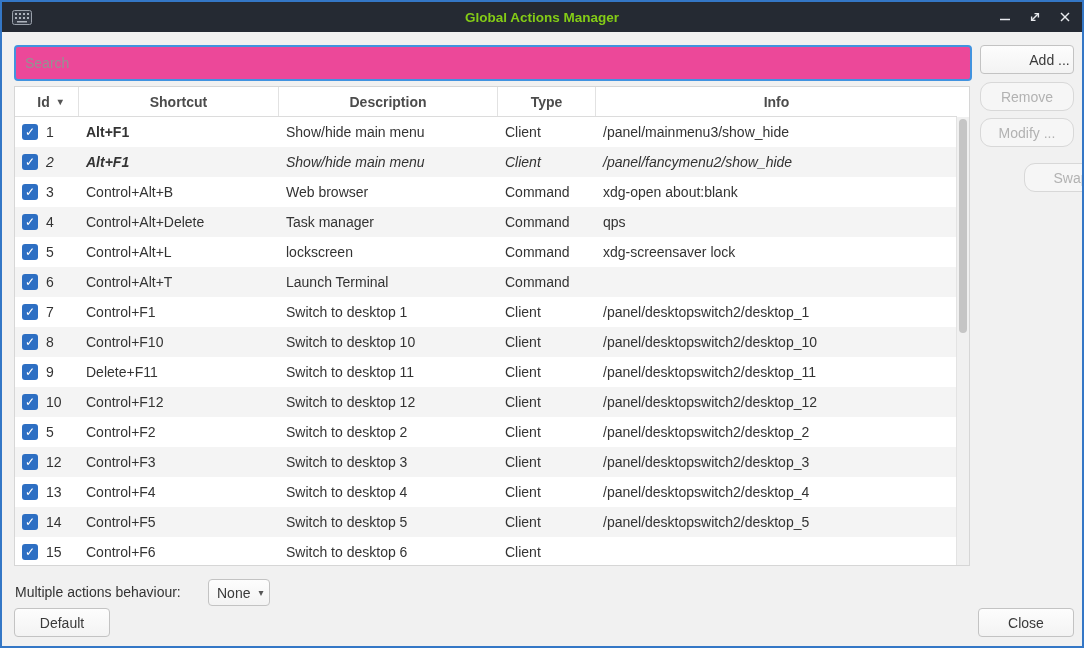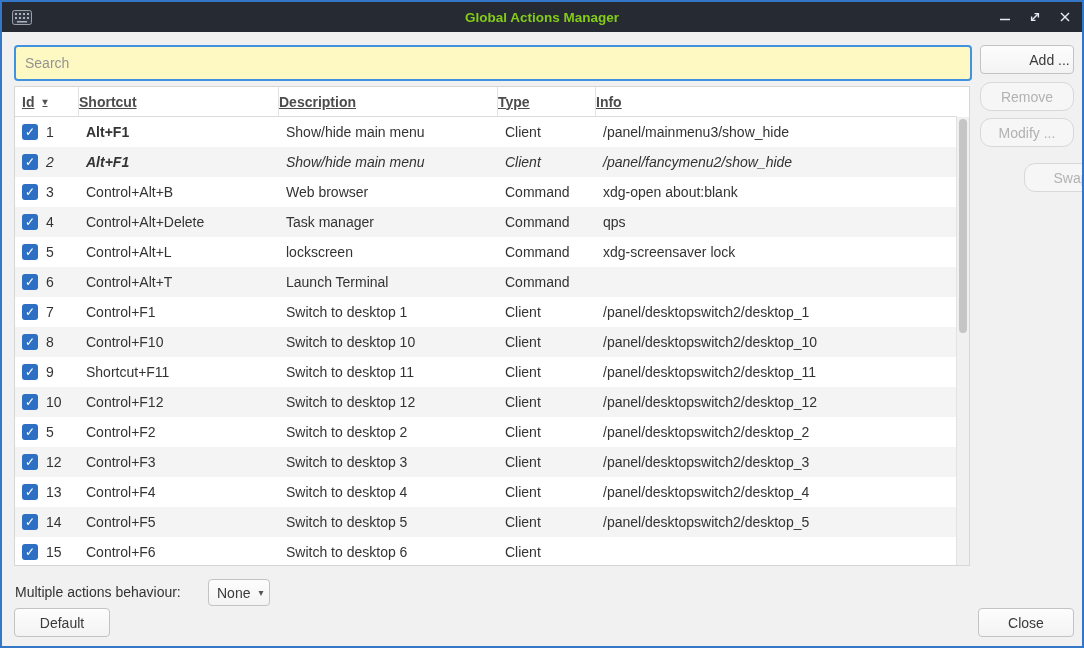--- a/index.html
+++ b/index.html
@@ -55,21 +55,21 @@
     border-radius: 11px;
   }
 
   
   .search-input {
     position: absolute;
     left: 12px; top: 43px;
     width: 958px; height: 30px;
     border: 2px solid #4293df;
     border-radius: 4px;
-    background: #fef9c3;
+    background: #ec4899;
     padding: 16px 9px;
     font-size: 14px;
     color: #333333;
     outline: none;
     font-family: "Liberation Sans", sans-serif;
   }
   .search-input::placeholder { color: #939393; }
 
   .btn-add    { left: 978px; top: 43px;  width: 94px; padding-left: 45px; }
   .btn-remove { left: 978px; top: 80px;  width: 94px; }
@@ -86,29 +86,28 @@
   }
   .thead {
     display: grid;
     grid-template-columns: 64px 200px 219px 98px 1fr;
     height: 30px;
     width: 942px;
     background: #ffffff;
     border-bottom: 1px solid #dcdcdc;
   }
   .hcell {
-    display: flex; align-items: center; justify-content: flex-start;
+    display: flex; align-items: center; justify-content: center;
     gap: 5px;
     font-size: 14px;
     font-weight: bold;
     color: #4c4c4c;
     border-right: 1px solid #e2e2e2;
     cursor: pointer;
     overflow: hidden;
-    text-decoration: underline;
   }
   .hcell:last-child { border-right: none; }
   .sort { font-size: 10px; color: #555; }
 
   .tbody { width: 942px; height: 448px; overflow: hidden; }
   .trow {
     display: grid;
     grid-template-columns: 64px 200px 219px 98px 1fr;
     height: 30px;
     align-items: center;
@@ -316,21 +315,21 @@
           <div class="cell c-short">Control+F10</div>
           <div class="cell c-desc">Switch to desktop 10</div>
           <div class="cell c-type">Client</div>
           <div class="cell c-info">/panel/desktopswitch2/desktop_10</div>
         </div>
         <div class="trow">
           <div class="cell c-id">
             <span class="checkbox">✓</span>
             <span>9</span>
           </div>
-          <div class="cell c-short">Shortcut+F11</div>
+          <div class="cell c-short">Delete+F11</div>
           <div class="cell c-desc">Switch to desktop 11</div>
           <div class="cell c-type">Client</div>
           <div class="cell c-info">/panel/desktopswitch2/desktop_11</div>
         </div>
         <div class="trow alt">
           <div class="cell c-id">
             <span class="checkbox">✓</span>
             <span>10</span>
           </div>
           <div class="cell c-short">Control+F12</div>

